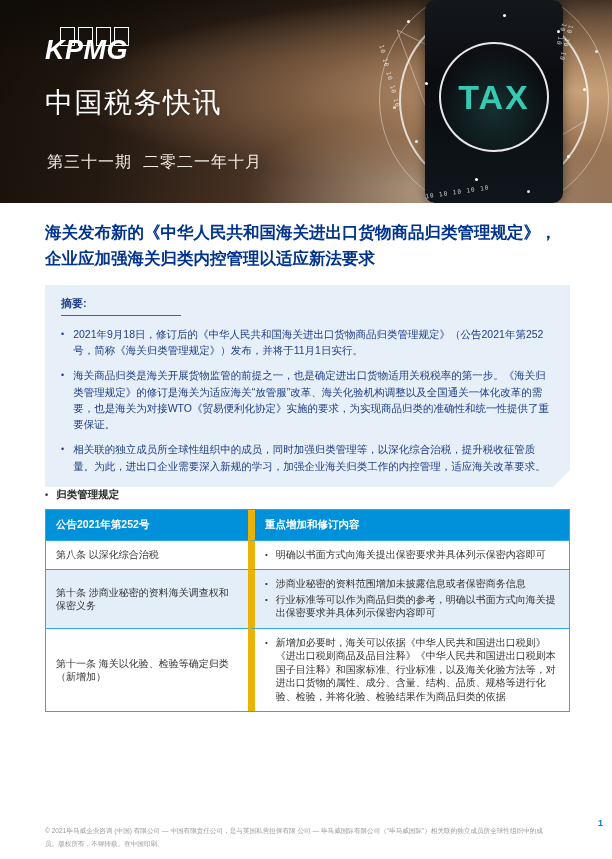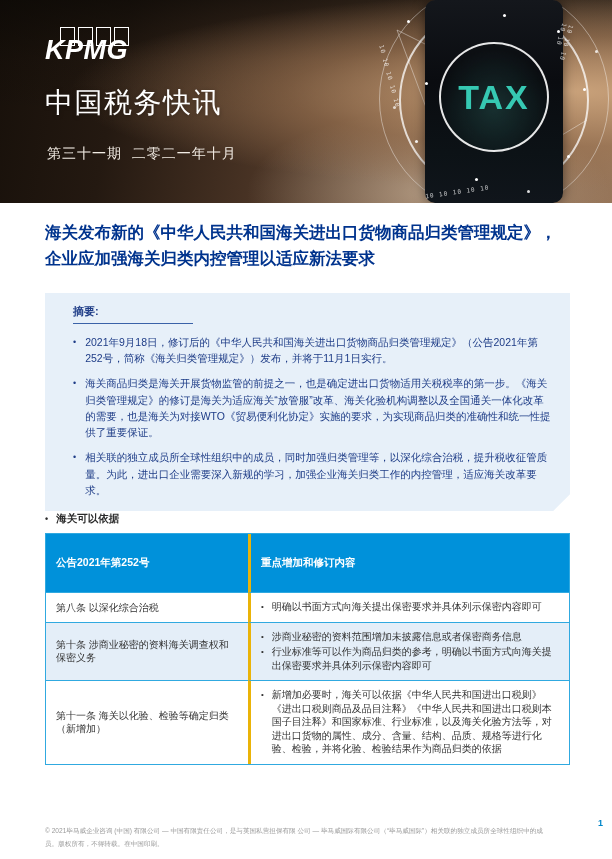--- a/index.html
+++ b/index.html
@@ -17,21 +17,21 @@
     background:
       radial-gradient(ellipse at 93% 45%, rgba(205,165,125,.95) 0%, rgba(160,120,85,.55) 35%, rgba(120,85,60,0) 62%),
       radial-gradient(ellipse at 70% 95%, rgba(235,222,200,.45) 0%, rgba(235,222,200,0) 30%),
       linear-gradient(180deg, rgba(10,8,5,.65) 0%, rgba(10,8,5,.15) 30%, rgba(0,0,0,0) 55%),
       linear-gradient(100deg,#17100a 0%,#241911 20%,#4a3425 45%,#7b5a41 70%,#97765a 100%);}
   .kpmg{position:absolute;left:45px;top:27px}
   .kpmg-rects{display:flex;gap:3px;margin-left:15px}
   .kpmg-rects i{display:block;width:15px;height:19px;border:1.7px solid #fff}
   .kpmg-text{font-style:italic;font-weight:bold;font-size:27px;color:#fff;margin-top:-11px;letter-spacing:.5px}
   .hero-title{position:absolute;left:45px;top:84px;color:#fff;font-size:28px;font-weight:400;letter-spacing:1.5px;text-shadow:0 1px 4px rgba(0,0,0,.35)}
-  .hero-issue{position:absolute;left:47px;top:145px;color:#f2ece4;font-size:14px;letter-spacing:1px;white-space:pre}
+  .hero-issue{position:absolute;left:47px;top:152px;color:#f2ece4;font-size:16px;letter-spacing:1px;white-space:pre}
 
   .hero-art{position:absolute;right:0;top:0;width:245px;height:203px}
   .ring{position:absolute;border-radius:50%}
   .r1{left:32px;top:5px;width:190px;height:190px;border:2px solid rgba(255,255,255,.75)}
   .r2{left:12px;top:-16px;width:230px;height:230px;border:1.5px solid rgba(255,255,255,.4)}
   .phone{position:absolute;left:58px;top:0;width:138px;height:203px;border-radius:10px;
     background:linear-gradient(180deg,#14171c 0%,#0a0c10 40%,#0c1216 75%,#10151b 100%);box-shadow:0 0 12px rgba(0,0,0,.5)}
   .screen-ring{position:absolute;left:14px;top:42px;width:110px;height:110px;border-radius:50%;
     border:2.5px solid rgba(255,255,255,.9);background:radial-gradient(circle at 50% 60%, rgba(40,90,85,.45), rgba(5,10,12,.1) 70%)}
   .tax{position:absolute;left:0;top:78px;width:138px;text-align:center;font-size:34px;font-weight:bold;
@@ -43,42 +43,42 @@
     box-shadow:18px 62px 0 0 #fff, 150px 10px 0 0 #fff, 176px 68px 0 0 #fff, 160px 135px 0 0 #fff,
       8px 120px 0 0 rgba(255,255,255,.9), 68px 158px 0 0 #fff, 120px 170px 0 0 rgba(255,255,255,.85),
       188px 30px 0 0 rgba(255,255,255,.8), -14px 86px 0 0 rgba(255,255,255,.7), 96px -6px 0 0 #fff}
   .bin{position:absolute;color:rgba(255,255,255,.75);font-family:"DejaVu Sans Mono","Liberation Mono",monospace;font-size:6px;letter-spacing:1px}
   .b1{left:18px;top:44px;transform:rotate(75deg);transform-origin:left top}
   .b2{left:208px;top:26px;transform:rotate(105deg);transform-origin:left top}
   .b3{left:58px;top:188px;transform:rotate(-8deg)}
 
   
   .content{padding:0 42px 0 45px}
-  .headline{margin:16px 0 21px;font-size:16.5px;font-weight:bold;line-height:1.6;color:var(--kpmg-blue,#00338d)}
-  .summary{background:var(--summary-bg,#e7f0f9);padding:11px 16px 4px 28px;
+  .headline{margin:16px 0 13px;font-size:16.5px;font-weight:bold;line-height:1.6;color:var(--kpmg-blue,#00338d)}
+  .summary{background:var(--summary-bg,#e7f0f9);padding:11px 16px 4px 16px;
     clip-path:polygon(0 0,100% 0,100% calc(100% - 17px),calc(100% - 17px) 100%,0 100%)}
   .summary-label{font-size:11px;font-weight:bold;color:var(--summary-text,#1e3c87)}
   .summary-underline{width:120px;height:0;border-bottom:1.7px solid #3a62a8;margin:4px 0 10px}
   .sum-bullet{display:flex;gap:9px;margin:0 0 9px;font-size:10.5px;line-height:1.55;color:var(--summary-text,#1e3c87)}
   .sum-bullet .bm{flex:none;font-size:9px;margin-top:2px}
   .section-head{display:flex;align-items:center;margin:11px 0 9px}
   .section-bar{width:6px;height:19px;background:var(--kpmg-blue,#00338d);margin-right:8px}
   .section-label{font-size:13px;font-weight:bold;color:var(--kpmg-blue,#00338d);letter-spacing:2px}
   .section-dash{flex:1;height:0;border-top:2.4px dashed #2c3f8e;margin:0 8px 0 12px}
   .section-icon{flex:none;width:31px;height:31px}
   .body-p{font-size:10.5px;line-height:1.6;color:#3d3d3d;margin:0 0 9px}
   .list-head{display:flex;gap:8px;align-items:baseline;font-size:10.5px;font-weight:bold;color:#2b2b2b;margin:1px 0 7px}
   .list-head .bm{font-size:9px}
 
   
   table.mods{width:100%;border-collapse:separate;border-spacing:0;border:1.7px solid var(--table-border-blue,#30a9e0);table-layout:fixed}
   table.mods col.w1{width:202px}
   table.mods th{background:var(--table-header-blue,#0091da);color:#fff;font-size:10.5px;font-weight:bold;
-    text-align:left;padding:22px 10px;vertical-align:middle}
-  table.mods th.c2,table.mods td.c2{border-left:3px solid #eab308}
+    text-align:left;padding:8px 10px;vertical-align:middle}
+  table.mods th.c2,table.mods td.c2{border-left:7px solid #eab308}
   table.mods td{font-size:10px;color:#333;padding:6px 10px;border-top:1.7px solid var(--table-border-blue,#30a9e0);
     line-height:1.35;vertical-align:middle}
   table.mods td.tint{background:var(--row-tint,#e4eef8)}
   .tbl-bullet{display:flex;gap:8px;margin:1px 0 2px;line-height:1.35}
   .tbl-bullet .bm{flex:none;font-size:8px;margin-top:2px}
 
   
   .footer{position:absolute;left:45px;right:60px;bottom:9px;font-size:6.6px;color:#9a9a9a;line-height:2}
   .page-num{position:absolute;right:9px;bottom:31px;font-size:9px;font-weight:bold;color:var(--page-number-blue,#0086c9)}
 </style>
@@ -139,21 +139,21 @@
             <span class="bm">•</span>
             <span class="bt">相关联的独立成员所全球性组织中的成员，同时加强归类管理等，以深化综合治税，提升税收征管质量。为此，进出口企业需要深入新规的学习，加强企业海关归类工作的内控管理，适应海关改革要求。</span>
           </div>
         </div>
     </div>
 
 
 
     <div class="list-head">
       <span class="bm">•</span>
-      <span>海关可以依据</span>
+      <span>归类管理规定</span>
     </div>
 
     <table class="mods">
       <colgroup>
           <col class="w1">
           <col>
         </colgroup>
       <thead>
         <tr>
           <th class="c1">公告2021年第252号</th>

